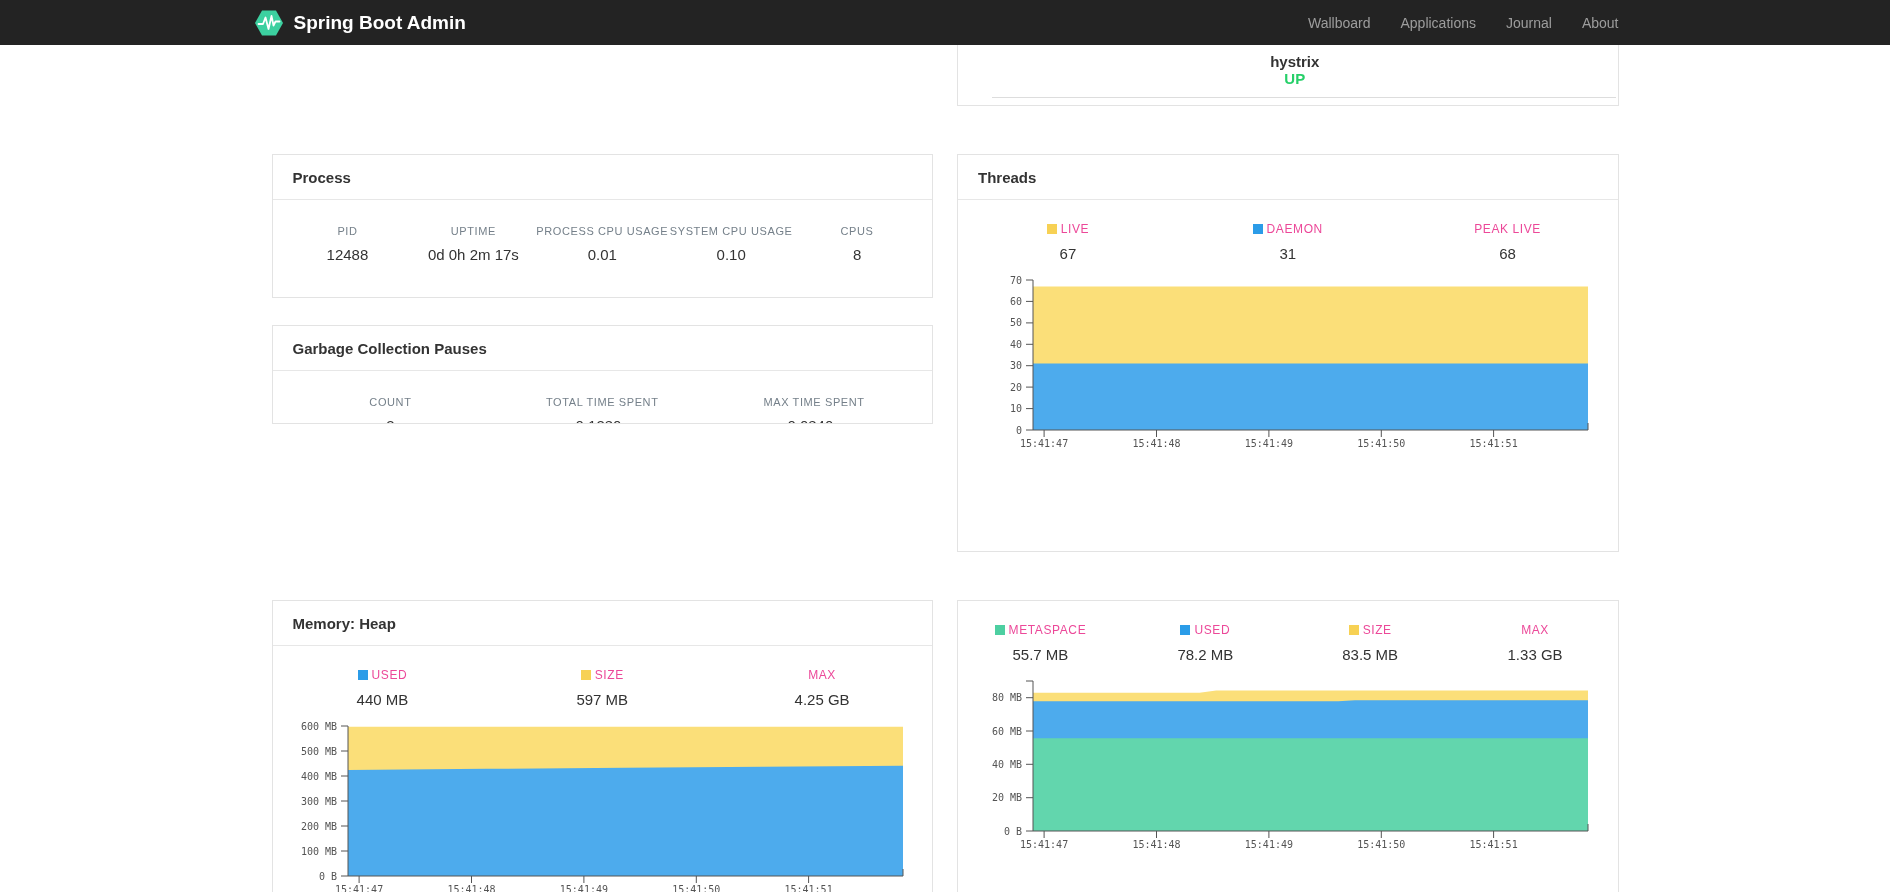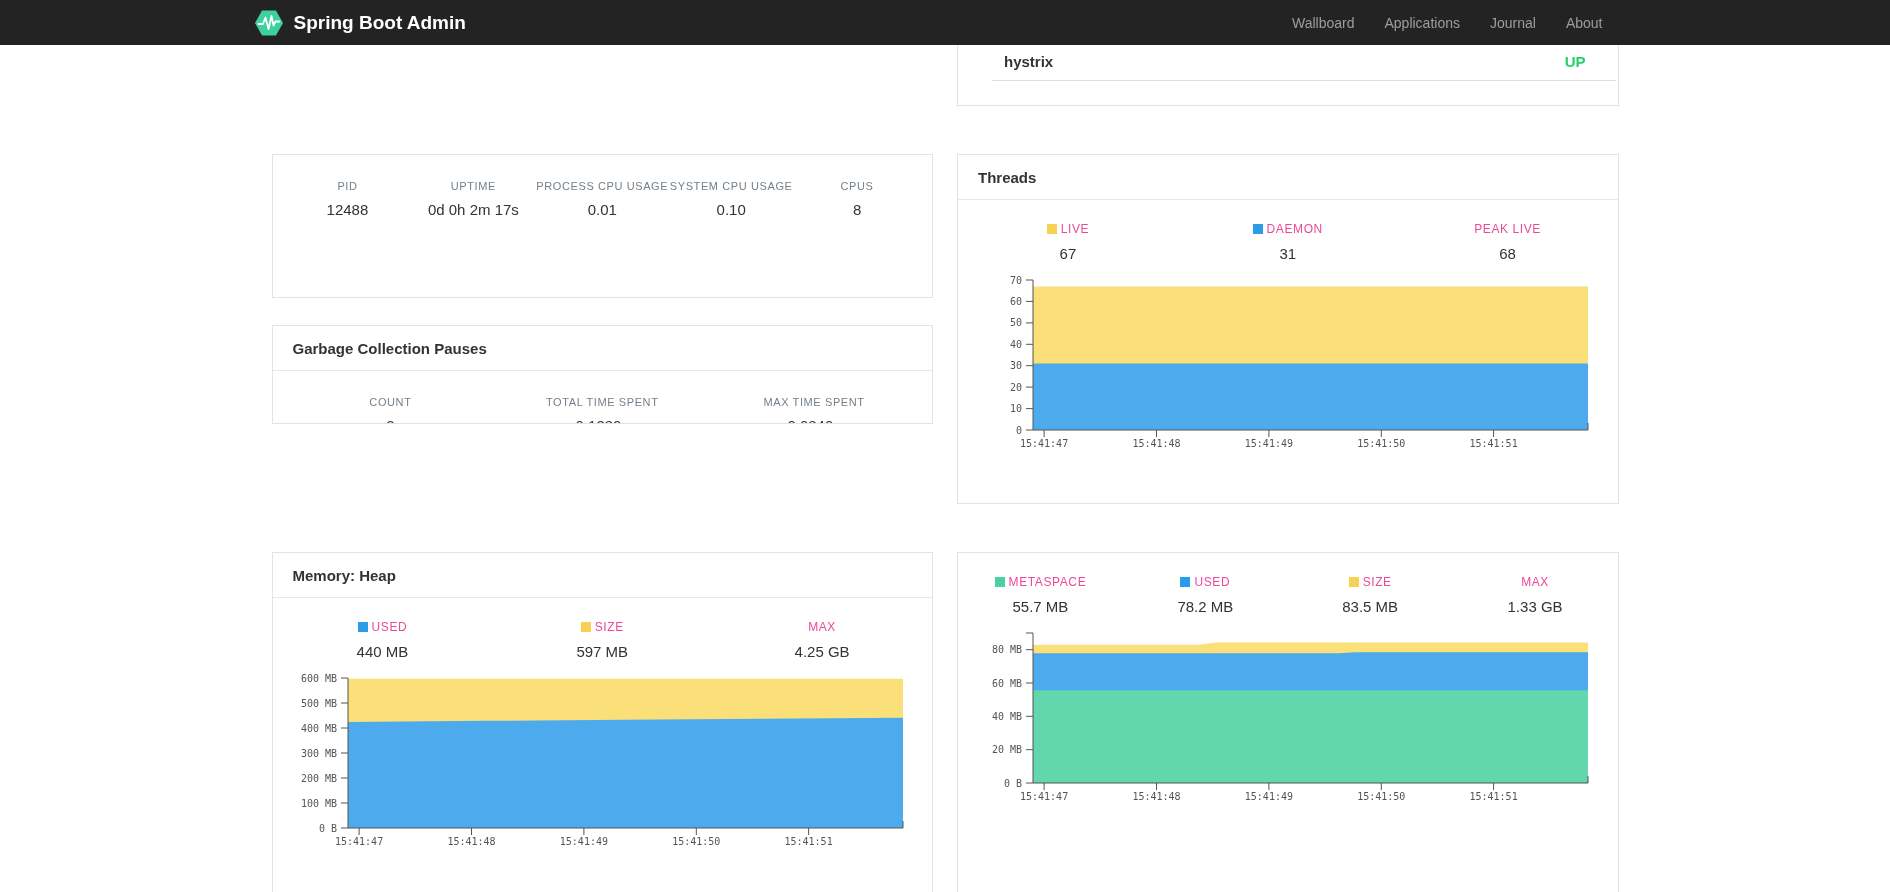--- a/index.html
+++ b/index.html
@@ -14,45 +14,45 @@
   .navbar-inner {
     width:1347px; margin:0 auto; height:100%;
     display:flex; align-items:center; justify-content:space-between;gap:9px;
   }
   .brand {
     display:flex; align-items:center; gap:10px;
     margin-left:-18px; color:#fff; font-size:19px; font-weight:bold;
     text-decoration:none; cursor:pointer;
   }
   .brand svg { display:block; }
-  .nav-links { display:flex; list-style:none; margin:16px; padding:0; }
+  .nav-links { display:flex; list-style:none; margin:0; padding:0; }
   .nav-links a {
     color:#9d9d9d; font-size:14px; text-decoration:none;
     padding-left:30px; cursor:pointer;
   }
   
   .container { width:1347px; margin:0 auto; }
   .row { display:flex; gap:24px; }
   .col { flex:1 1 0; min-width:0; }
   .row-apps { margin-bottom:48px; }
   .row-mid  { margin-bottom:48px; }
   
   .card { background:#fff; border:1px solid #e3e3e3; }
   .card-cut { border-top:none; height:61px; overflow:hidden; }
   .card-process { height:144px; margin-bottom:27px; overflow:hidden; }
   .card-gc { height:99px; overflow:hidden; }
-  .card-tall { height:350px; overflow:hidden; }
+  .card-tall { height:398px; overflow:hidden; }
   .card-title {
     font-size:15px; font-weight:bold; color:#333;
     padding:14px 20px 13px; border-bottom:1px solid #e7e7e7;
   }
   
   .app-row {
-    display:flex; justify-content:space-between; align-items:center;
-    padding:8px 32px 10px 46px; font-size:15px; font-weight:bold;
+    display:flex; align-items:center;
+    padding:8px 32px 10px 46px; font-size:15px; font-weight:bold;flex-direction:column;
   }
   .app-row .app-name { cursor:pointer; }
   .app-divider { border-bottom:1px solid #ddd; margin:0 2px 0 34px; }
   
   .stats-row { display:flex; padding:25px 12px 28px; }
   .stat { flex:1 1 0; text-align:center; }
   .stat-label {
     font-size:11px; color:#75808a; letter-spacing:.6px; margin-bottom:9px;
     white-space:nowrap;
   }
@@ -101,20 +101,21 @@
           <span class="app-status" style="color: rgb(38, 208, 105);">UP</span>
         </div>
         <div class="app-divider"></div>
       </div>
     </div>
   </div>
 
   <div class="row row-mid">
     <div class="col">
       <div class="card card-process">
+        <div class="card-title">Process</div>
         <div class="stats-row">
           <div class="stat">
             <div class="stat-label">PID</div>
             <div class="stat-value">12488</div>
           </div>
           <div class="stat">
             <div class="stat-label">UPTIME</div>
             <div class="stat-value">0d 0h 2m 17s</div>
           </div>
           <div class="stat">

